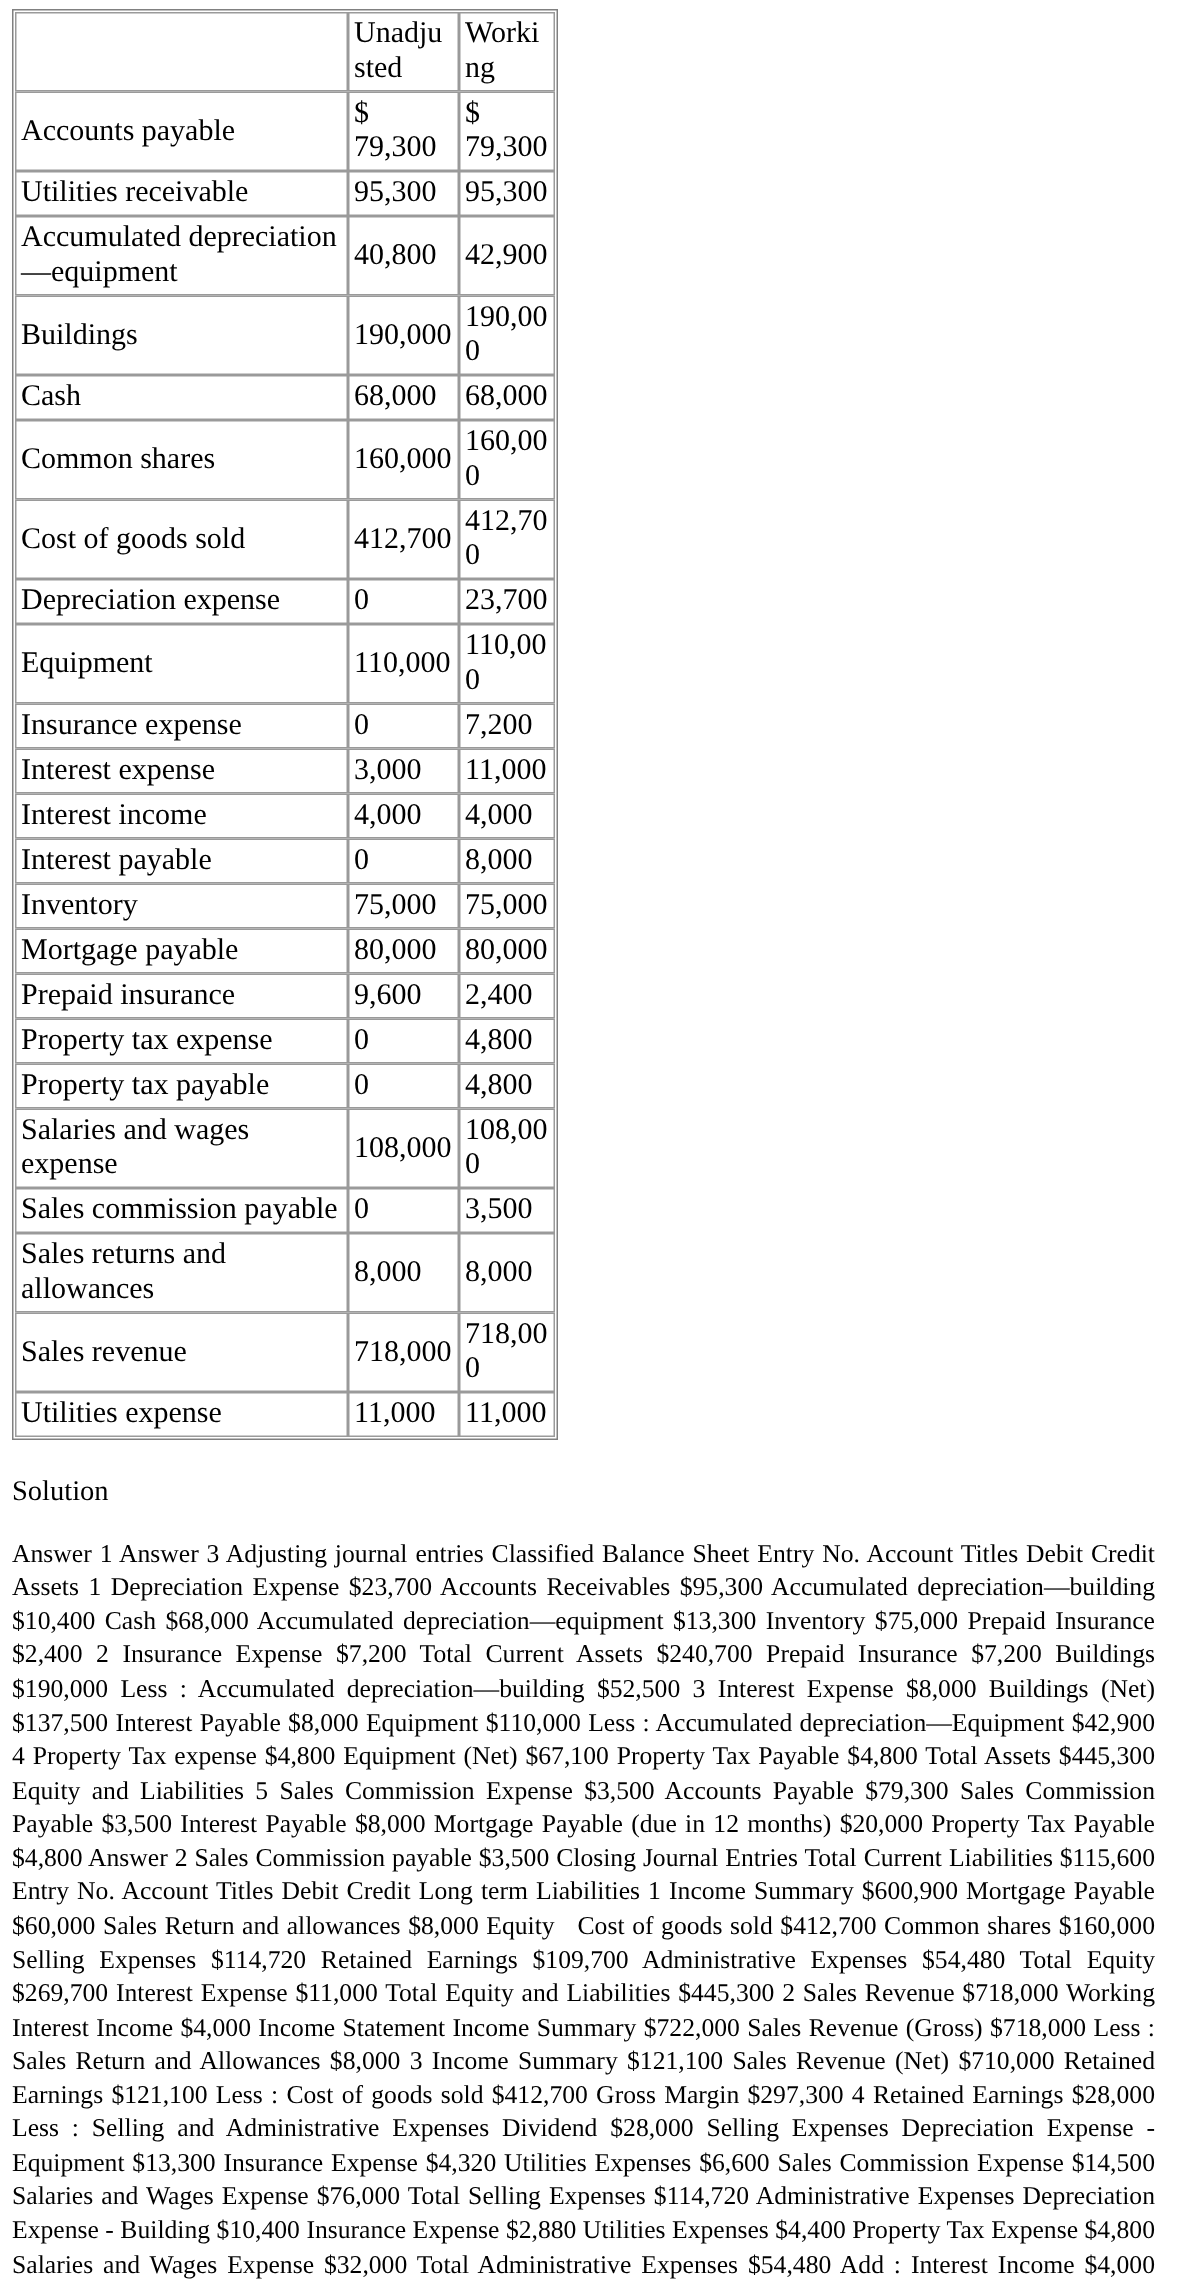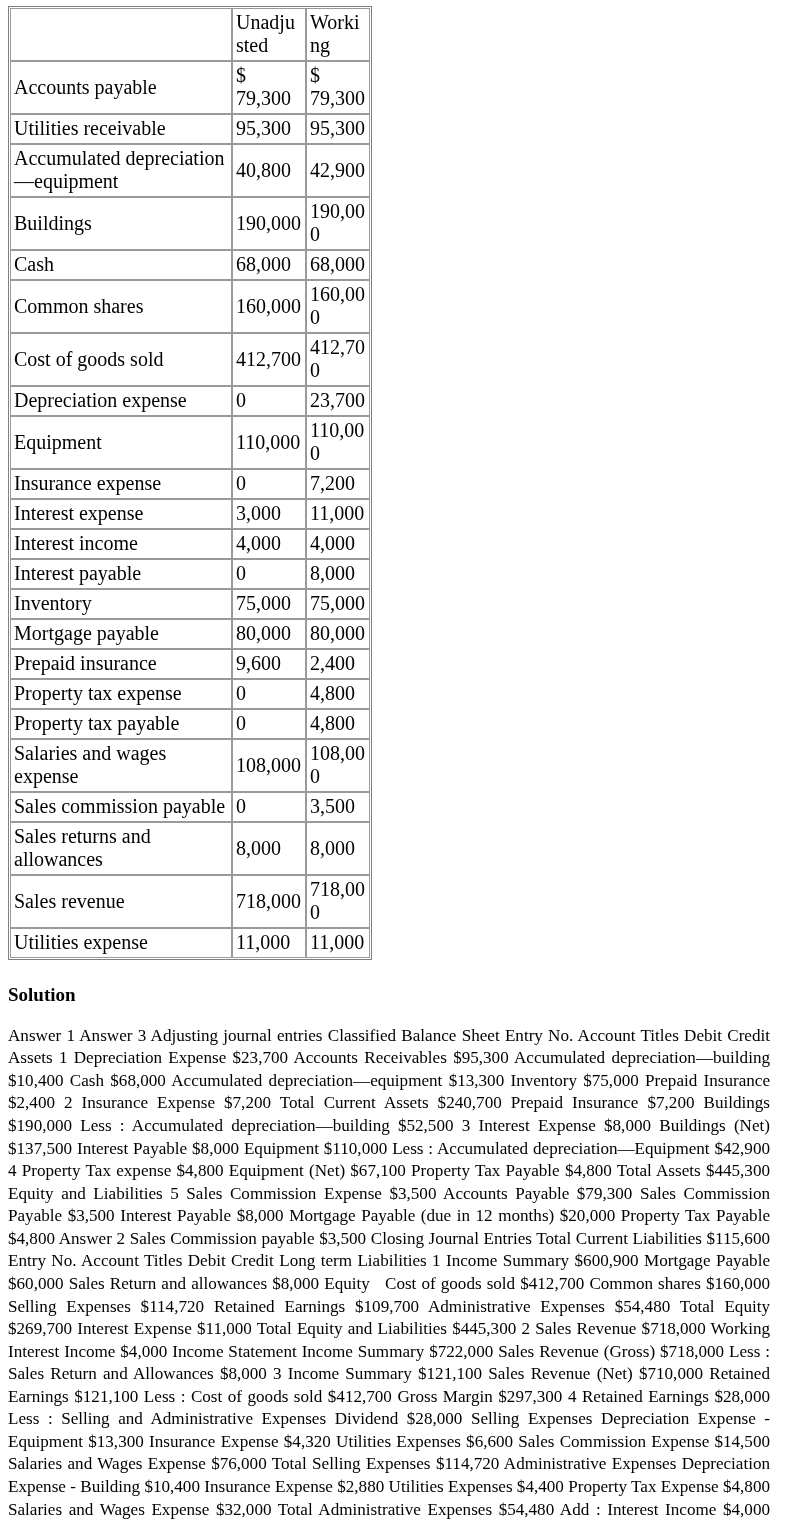--- a/index.html
+++ b/index.html
@@ -43,21 +43,21 @@
   }
   table.trial-balance tr.head td {
     height: 20px;
   }
   .cell-empty { }
 
   
   h2.solution-heading {
     font-family: "Liberation Serif", "DejaVu Serif", serif;
     font-size: 19px;
-    font-weight: bold;
+    font-weight: normal;
     margin: 24px 0 0 8px;
     padding: 0;
     line-height: 1.2;
   }
 
   
   p.answer-body {
     font-size: 17.1px;
     line-height: 1.32;
     margin: 18px 24px 0 8px;

